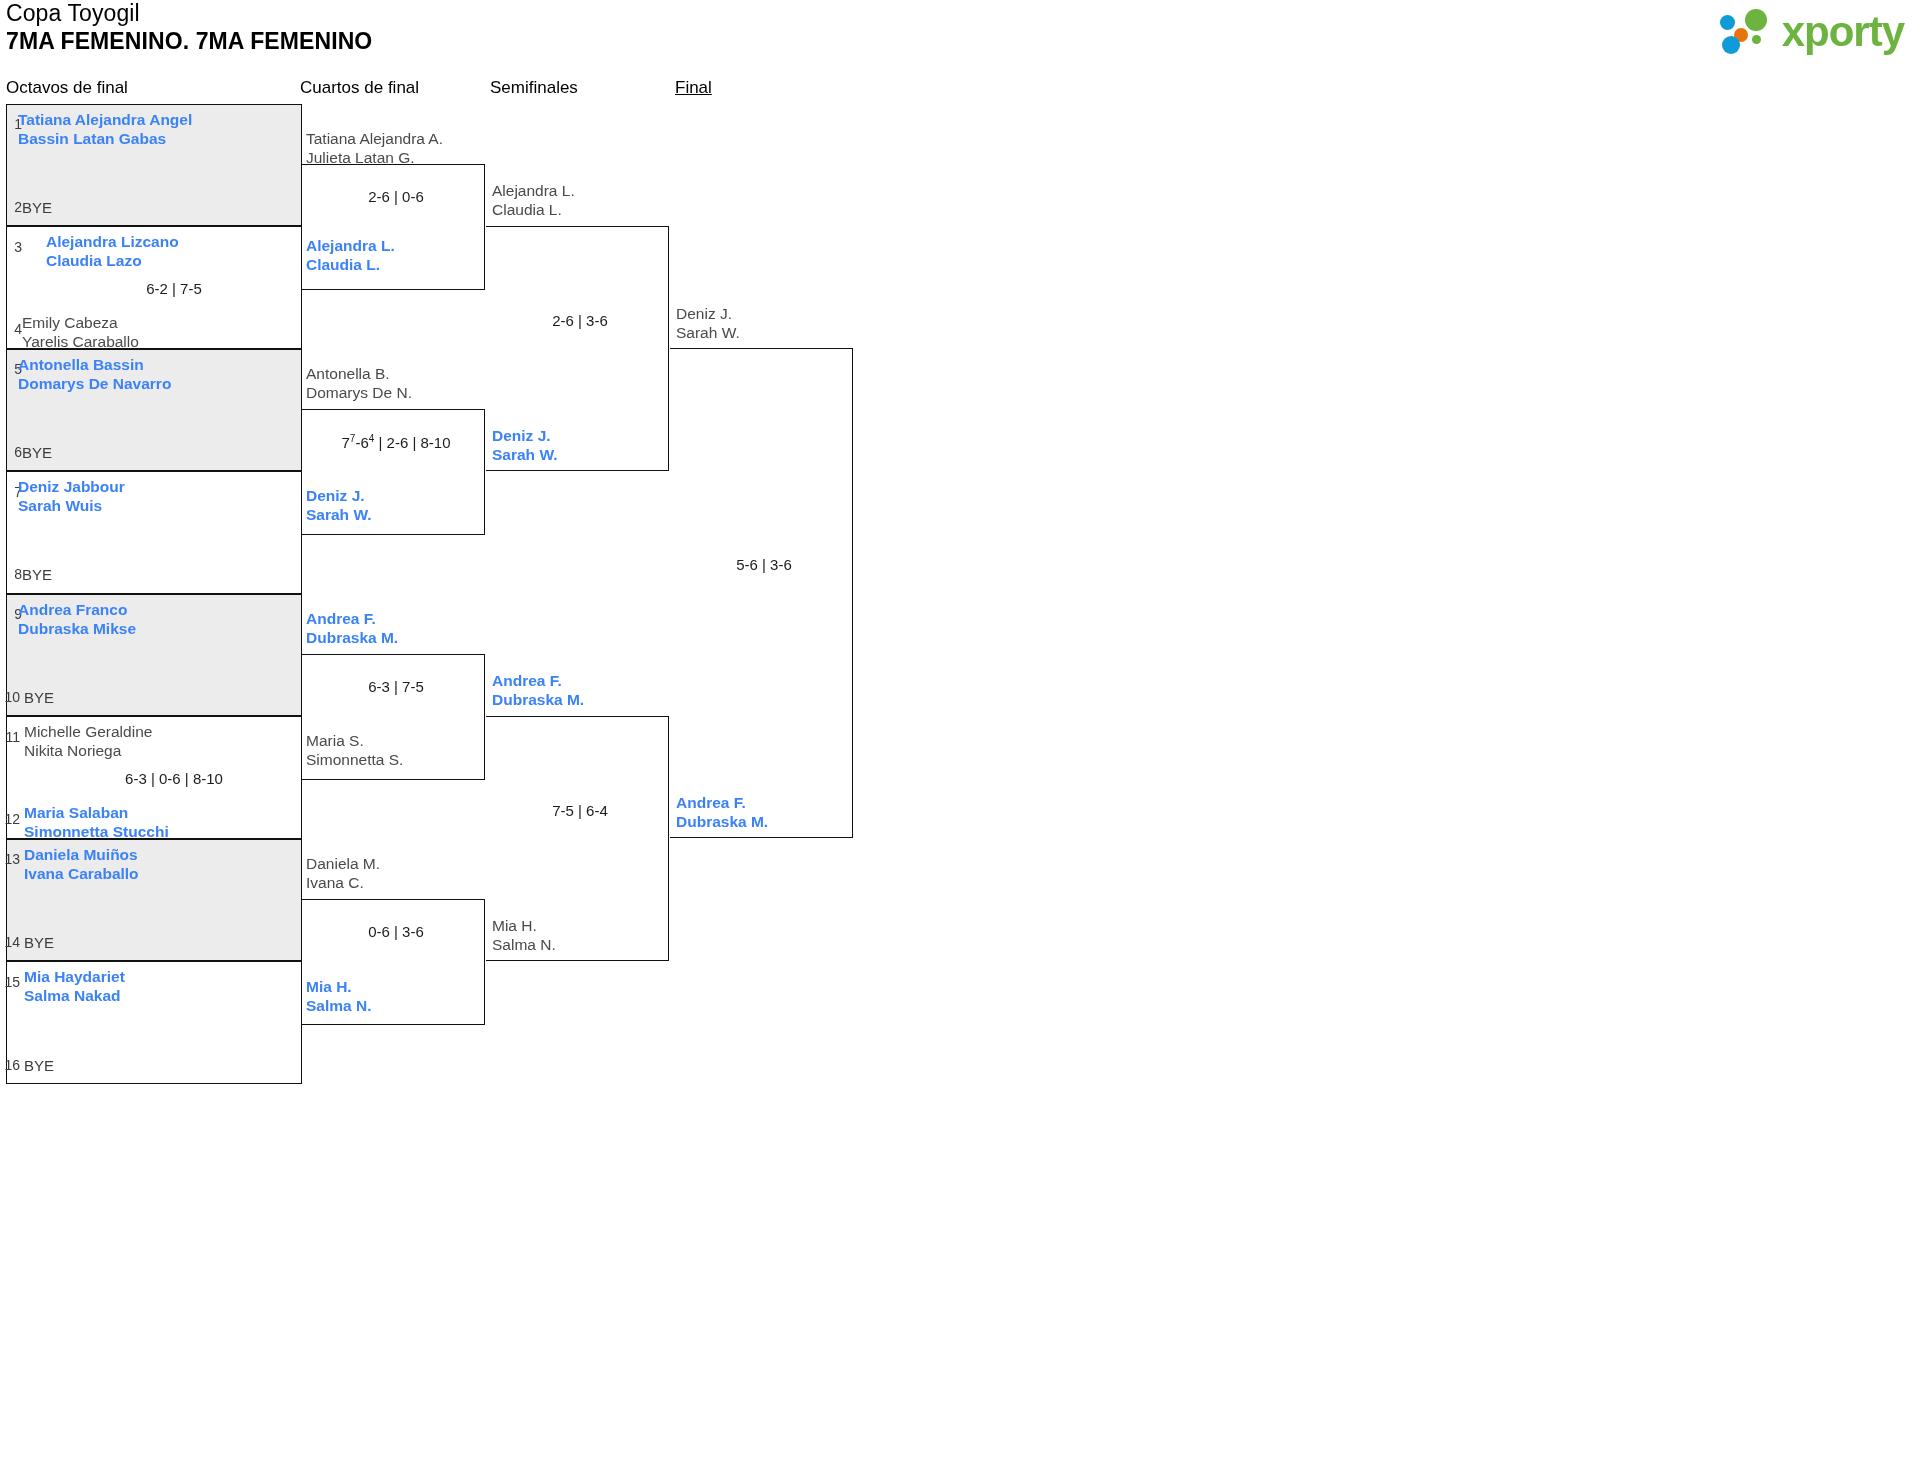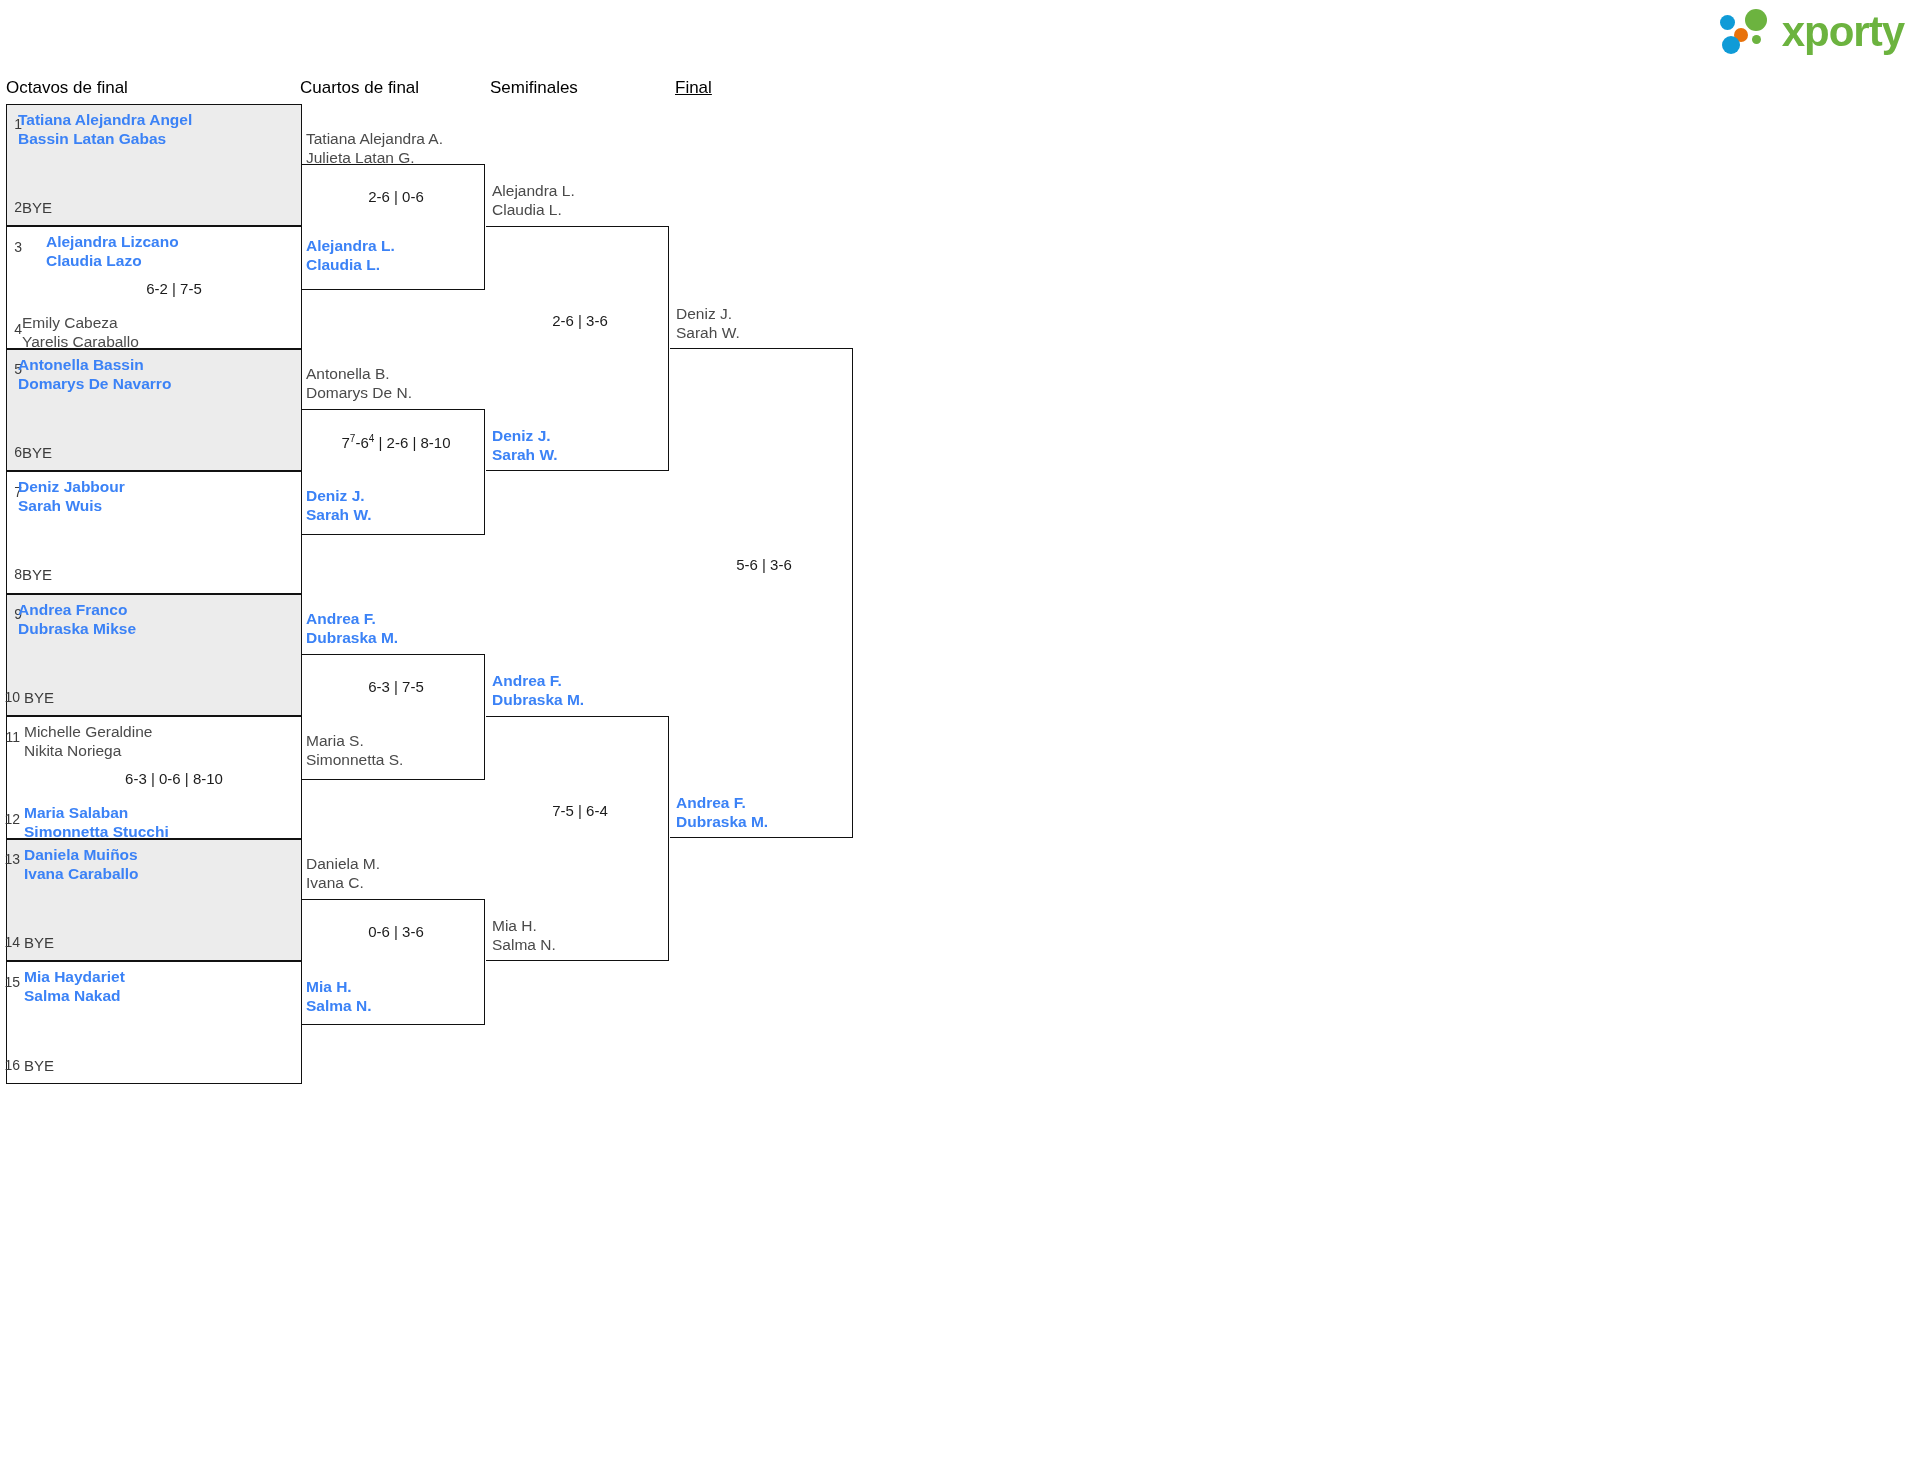--- a/index.html
+++ b/index.html
@@ -53,20 +53,24 @@
   .conn {
     position: absolute; border: 1px solid #111; border-left: none;
     background: transparent;
   }
 </style>
 </head>
 <body>
 
 <div class="page">
 
+  <div class="title-block">
+    <div class="title-line1">Copa Toyogil</div>
+    <div class="title-line2">7MA FEMENINO. 7MA FEMENINO</div>
+  </div>
 
   <div class="logo">
     <div class="logo-dots">
       <span class="dot" style="width:15px;height:15px;background:#0f9bd7;left:0px;top:8px;"></span>
       <span class="dot" style="width:14px;height:14px;background:#e8720c;left:14px;top:21px;"></span>
       <span class="dot" style="width:22px;height:22px;background:#6cb33f;left:25px;top:2px;"></span>
       <span class="dot" style="width:9px;height:9px;background:#6cb33f;left:32px;top:28px;"></span>
       <span class="dot" style="width:18px;height:18px;background:#0f9bd7;left:2px;top:29px;"></span>
     </div>
     <span class="logo-word" style="color:#6cb33f;">xporty</span>

